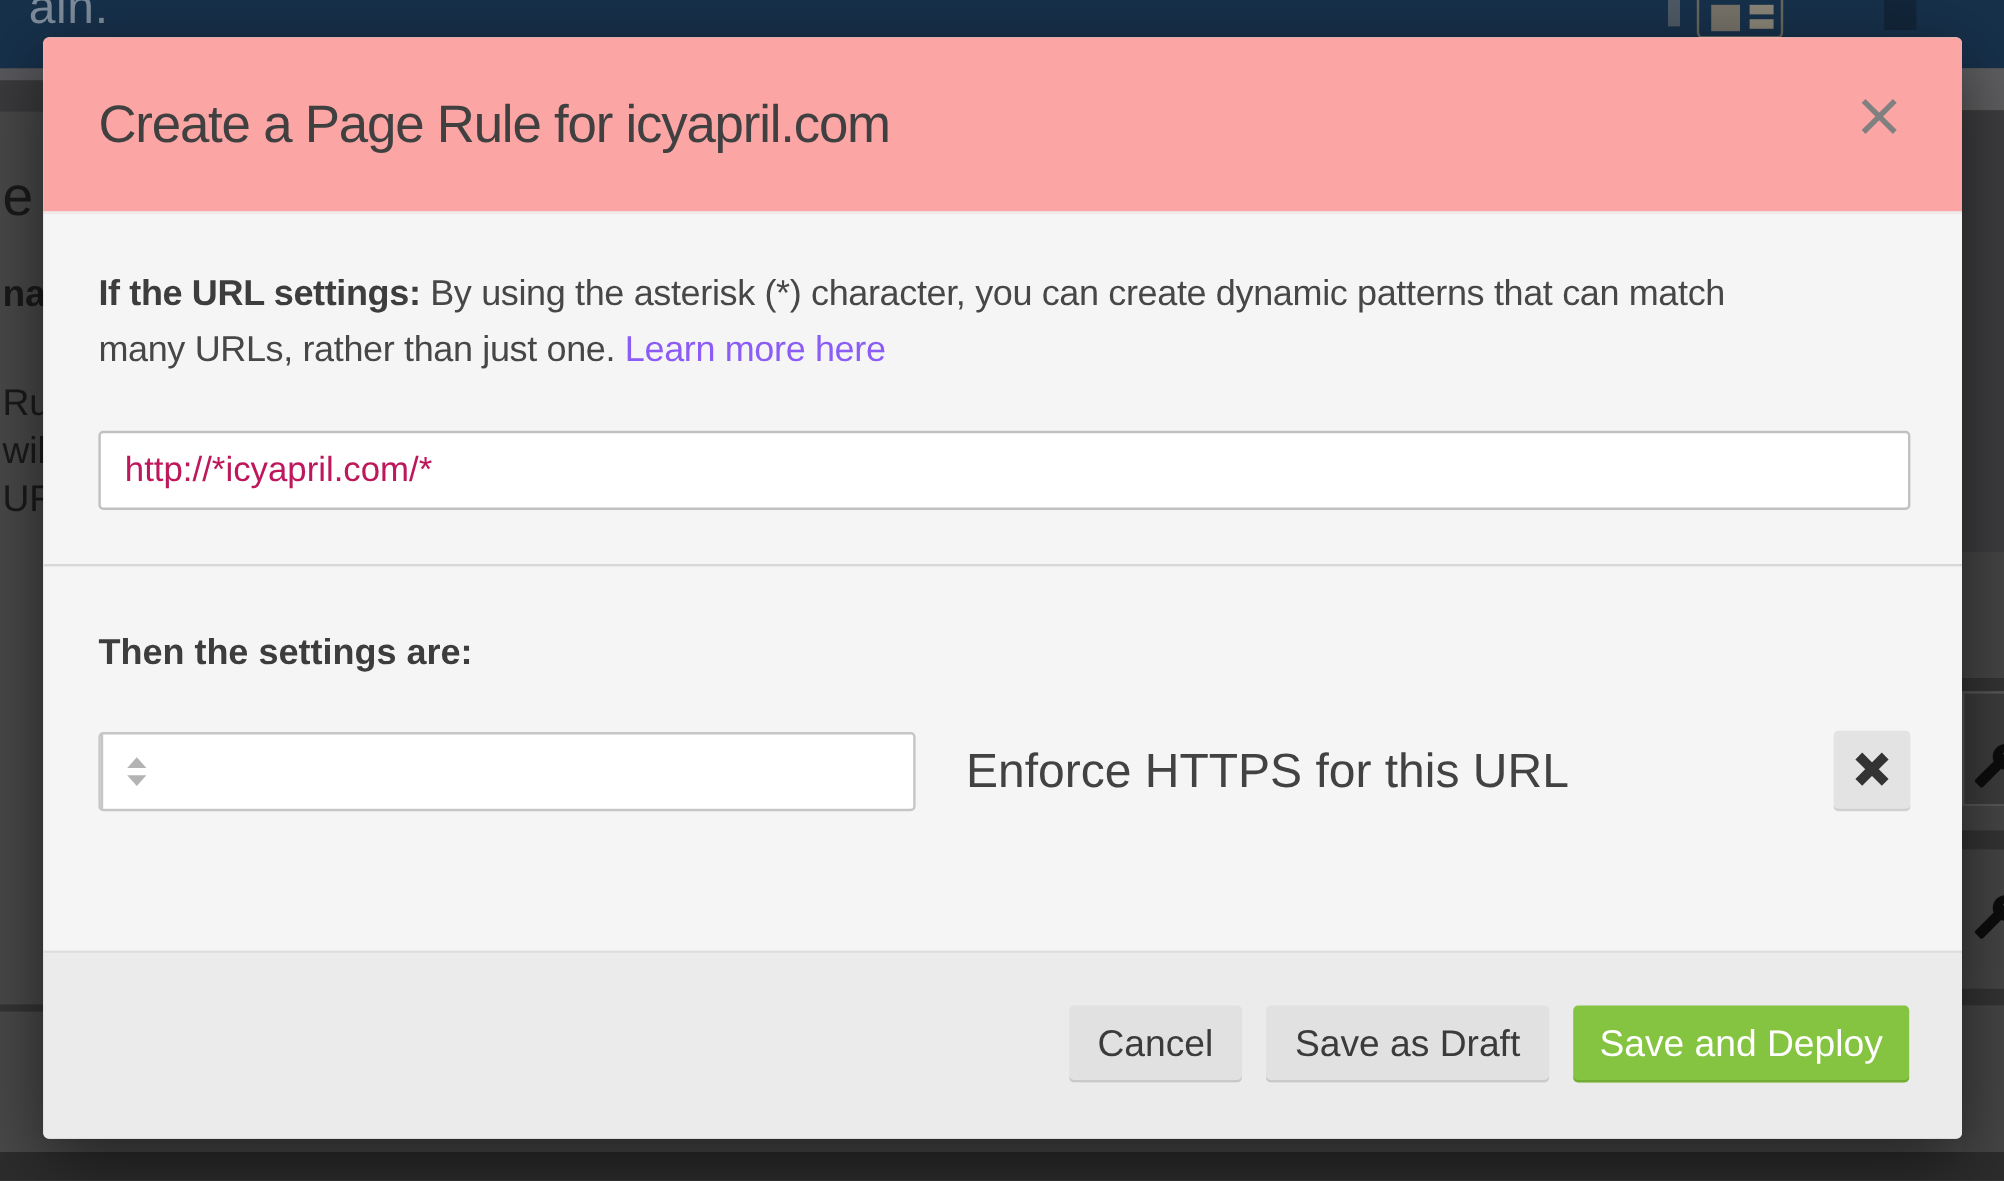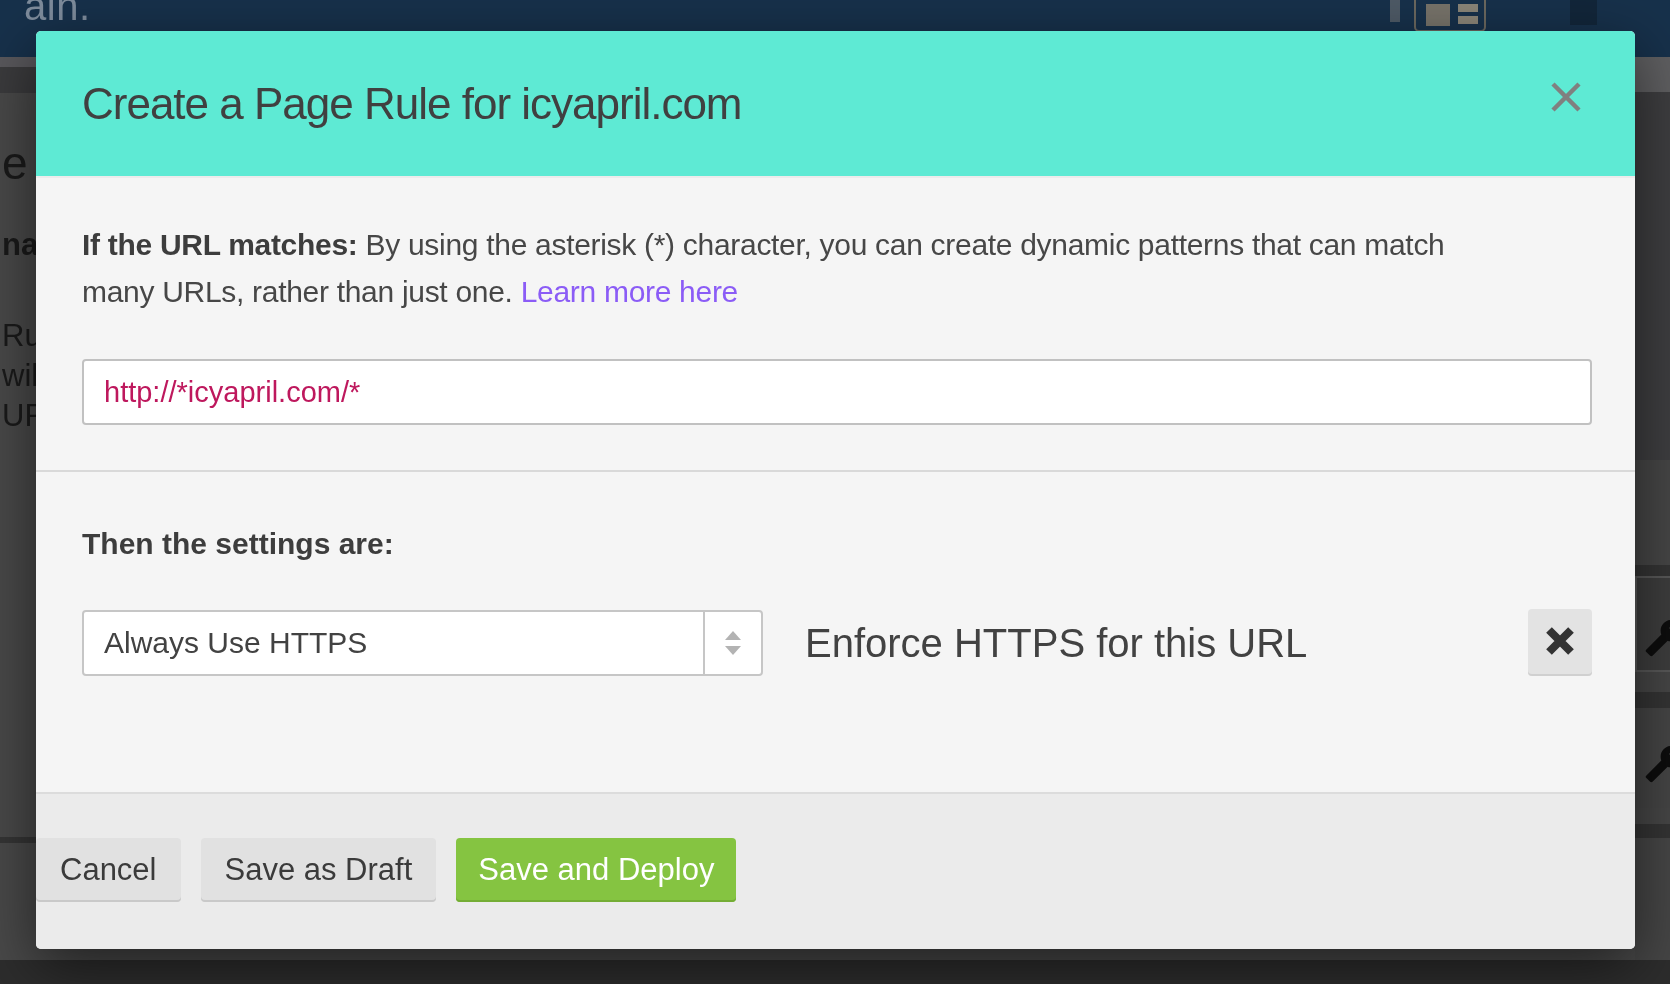--- a/index.html
+++ b/index.html
@@ -43,21 +43,21 @@
   .bg-bottomstrip{position:absolute;left:0;top:960px;width:1670px;height:24px;background:#2d2d2d;}
   .bg-wrench{position:absolute;left:1644px;}
   .bg-wrench.w1{top:618px;}
   .bg-wrench.w2{top:744px;}
   
   .modal{
     position:absolute;left:36px;top:31px;width:1599px;height:918px;
     background:#f5f5f5;border-radius:5px;box-shadow:0 18px 60px rgba(0,0,0,.55);
     display:flex;flex-direction:column;overflow:hidden;
   }
-  .modal-header{position:relative;height:147px;flex:0 0 147px;background:#5eead4;border-bottom:2px solid #ececec;}
+  .modal-header{position:relative;height:147px;flex:0 0 147px;background:#fca5a5;border-bottom:2px solid #ececec;}
   .modal-title{position:absolute;left:46px;top:0;height:145px;display:flex;align-items:center;
     font-size:44px;color:#404040;letter-spacing:-1px;}
   .modal-close{position:absolute;left:1506px;top:44px;width:48px;height:46px;border:none;background:transparent;
     display:flex;align-items:center;justify-content:center;cursor:pointer;padding:0;}
   .modal-body{position:relative;flex:1;background:#f5f5f5;}
   .para{position:absolute;left:46px;top:43px;width:1516px;font-size:30px;line-height:47px;
     color:#474747;letter-spacing:-0.3px;}
   .para .lbl{font-weight:700;color:#3d3d3d;}
   .para a{color:#8b5cf6;text-decoration:none;cursor:pointer;}
   .url-input{position:absolute;left:46px;top:181px;width:1510px;height:66px;background:#fff;
@@ -73,21 +73,21 @@
   .arrow-up{width:0;height:0;border-left:8px solid transparent;border-right:8px solid transparent;
     border-bottom:9px solid #b3b3b3;margin-bottom:6px;}
   .arrow-down{width:0;height:0;border-left:8px solid transparent;border-right:8px solid transparent;
     border-top:9px solid #b3b3b3;}
   .setting-desc{position:absolute;left:769px;top:443px;font-size:40px;line-height:44px;color:#424242;}
   .remove-btn{position:absolute;left:1492px;top:431px;width:64px;height:67px;background:#e3e3e3;
     border:none;border-radius:4px;box-shadow:inset 0 -2px 0 #d0d0d0;display:flex;align-items:center;
     justify-content:center;cursor:pointer;padding:0;}
   .setting-note{position:absolute;left:46px;top:512px;font-size:29px;line-height:44px;color:#6f6f6f;letter-spacing:-0.5px;}
   .modal-footer{flex:0 0 157px;background:#ebebeb;border-top:2px solid #dcdcdc;
-    display:flex;align-items:flex-start;padding:44px 44px 0 0;gap:20px;}
+    display:flex;justify-content:flex-end;align-items:flex-start;padding:44px 44px 0 0;gap:20px;}
   .btn{height:64px;border:none;border-radius:4px;font-family:"Liberation Sans",sans-serif;
     font-size:31px;cursor:pointer;}
   .btn-gray{background:#e1e1e1;color:#3b3b3b;box-shadow:inset 0 -2px 0 #c9c9c9;padding:0 24px;}
   .btn-green{background:#85c441;color:#ffffff;font-weight:400;box-shadow:inset 0 -2px 0 #74ad35;padding:0 22px;}
 </style>
 </head>
 <body>
 
 <div class="screen">
 
@@ -143,35 +143,34 @@
         <span>
           <svg width="34" height="34" viewBox="0 0 34 34">
               <path d="M4 4 L30 30 M30 4 L4 30" stroke="#808080" stroke-width="4.5" fill="none"></path>
             </svg>
         </span>
       </button>
     </div>
 
     <div class="modal-body">
       <div class="para">
-        <span class="lbl">If the URL matches:</span>
+        <span class="lbl">If the URL settings:</span>
         <span>By using the asterisk (*) character, you can create dynamic patterns that can match</span>
         <br>
         <span>many URLs, rather than just one.</span>
         <a>Learn more here</a>
       </div>
 
       <input class="url-input" type="text" value="http://*icyapril.com/*" style="">
 
       <div class="divider"></div>
 
       <div class="settings-heading">Then the settings are:</div>
 
       <div class="setting-select">
-        <div class="val">Always Use HTTPS</div>
         <div class="well">
           <div class="arrow-up"></div>
           <div class="arrow-down"></div>
         </div>
       </div>
 
       <div class="setting-desc">Enforce HTTPS for this URL</div>
 
       <button class="remove-btn">
         <span>

